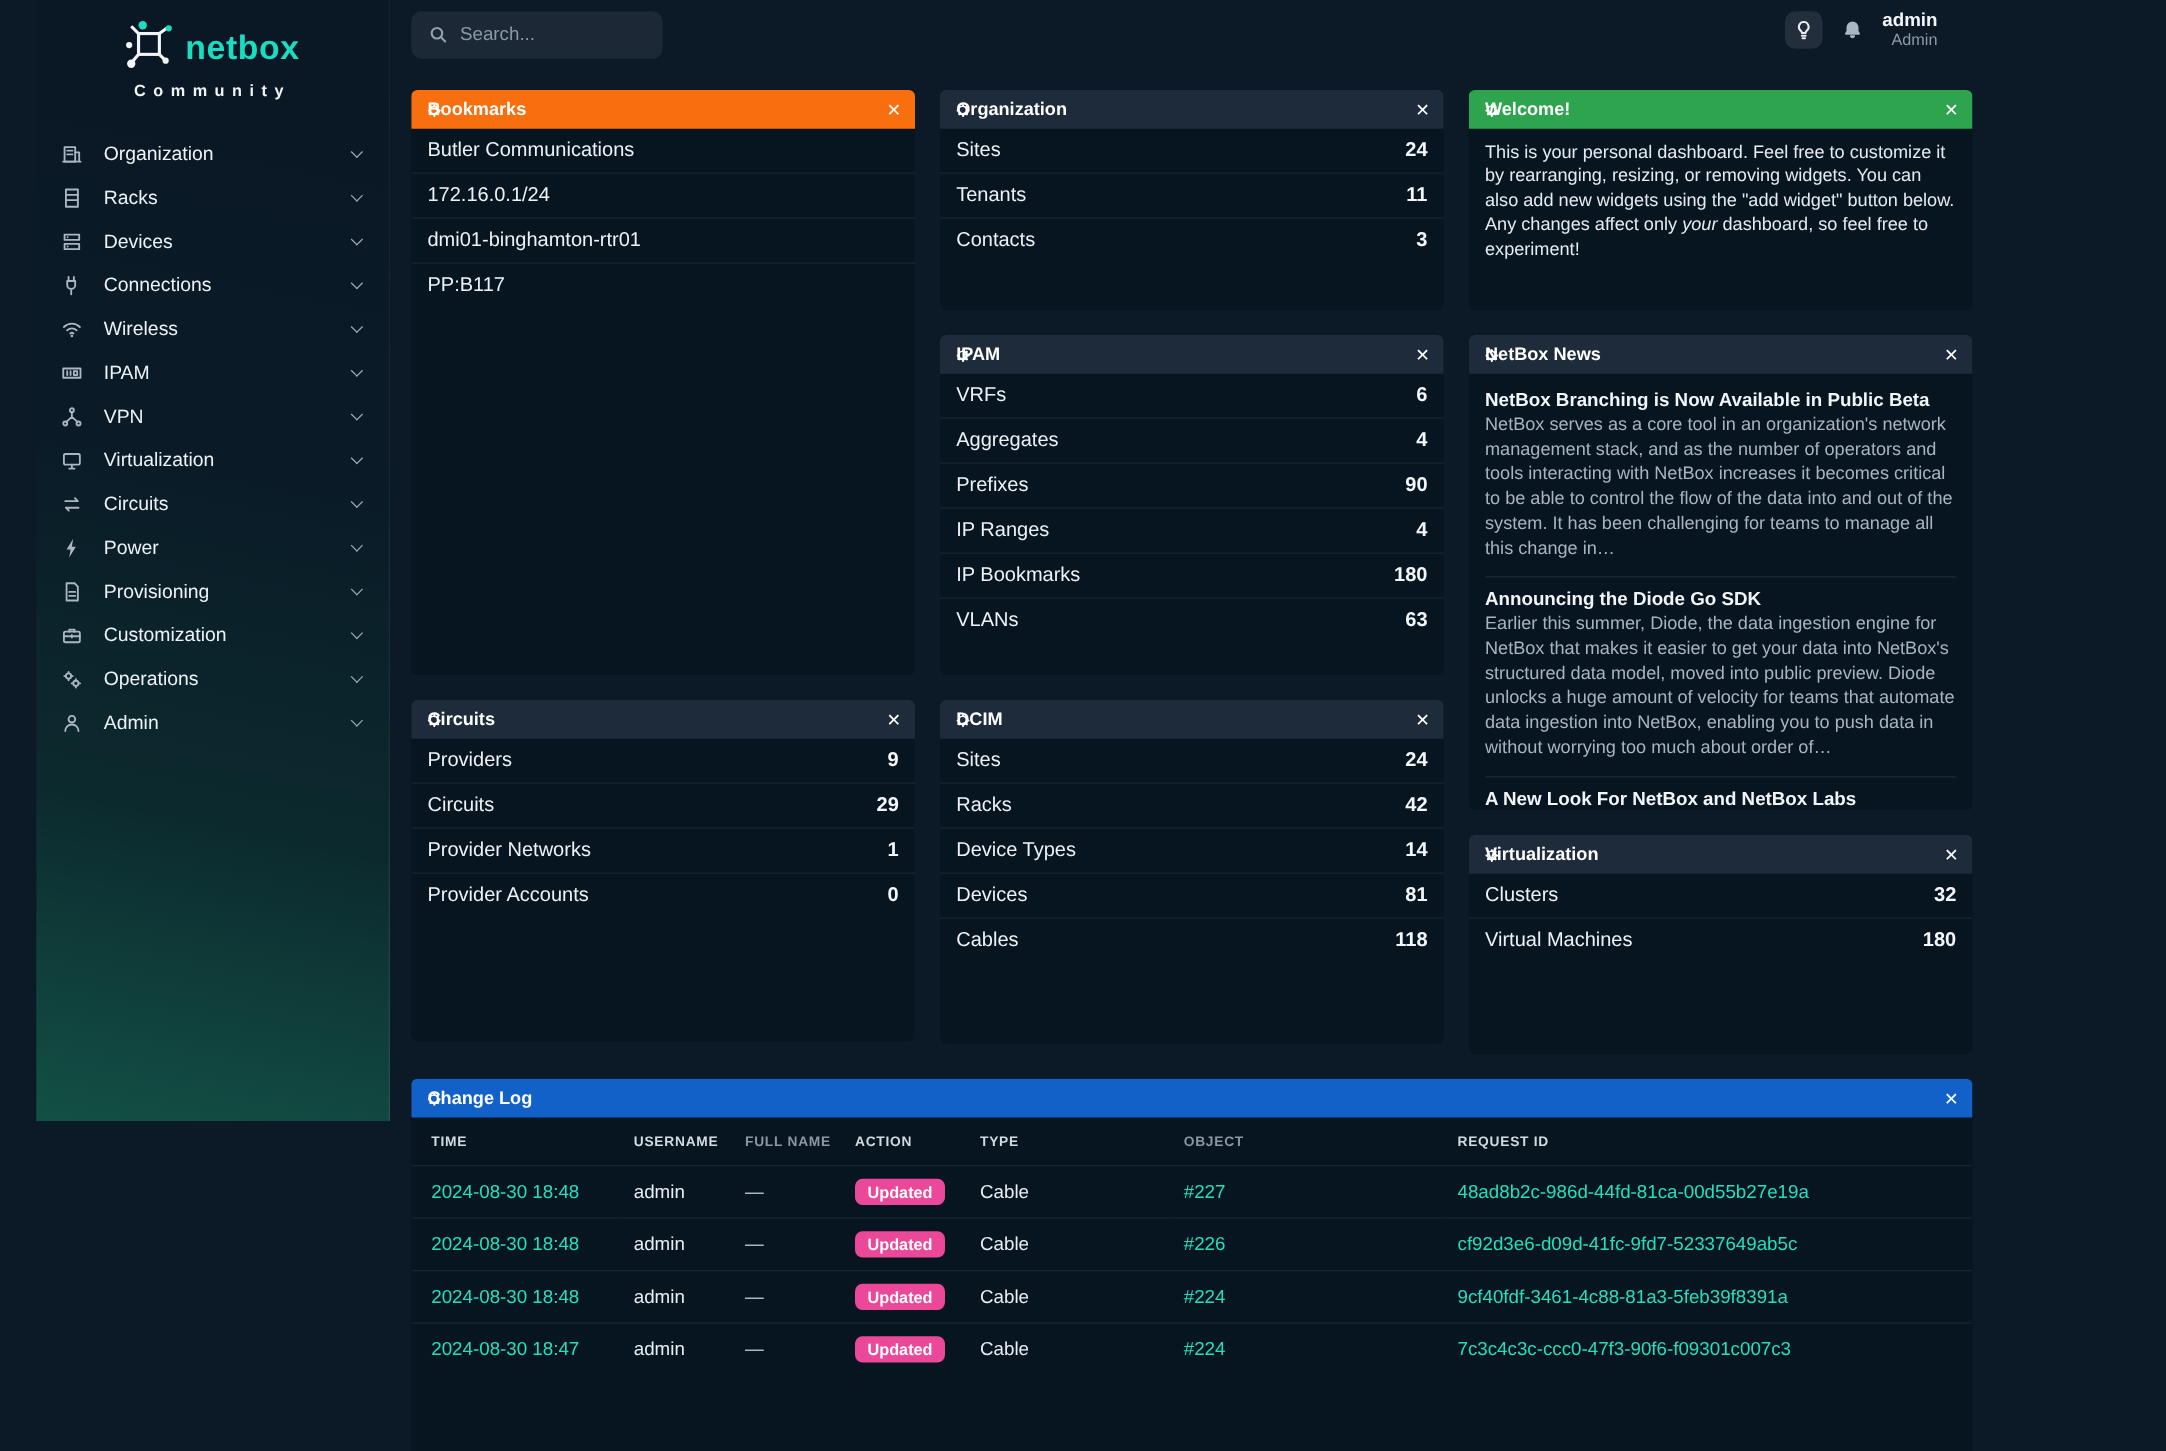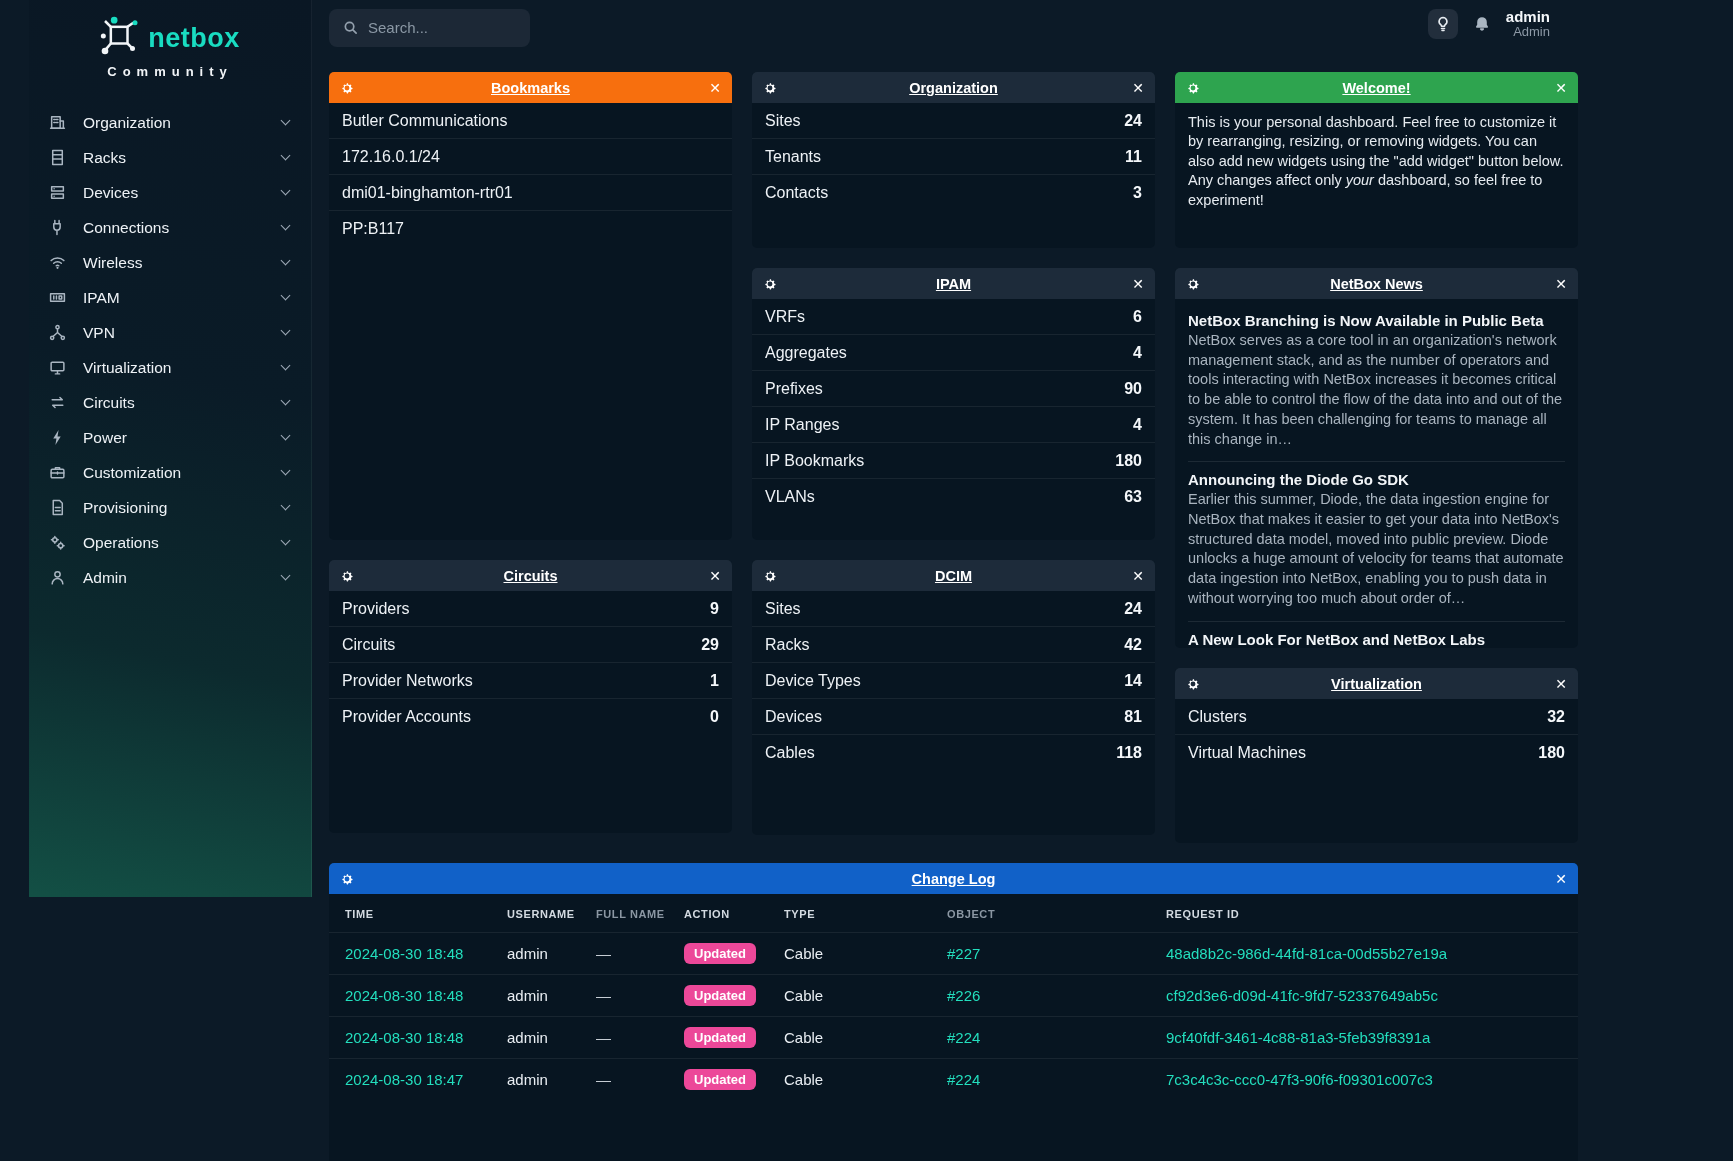--- a/index.html
+++ b/index.html
@@ -46,22 +46,22 @@
   
   .grid { display:flex; gap:20px; margin-top:17px; width:1249px; }
   .col { display:flex; flex-direction:column; gap:20px; width:403px; }
 
   .widget { background:#071521; border-radius:5px; display:flex; flex-direction:column; overflow:hidden; }
   .whead { height:31px; flex:0 0 31px; background:#1d2b3a; display:flex; align-items:center;
            padding:0 11px; position:relative; }
   .whead.orange { background:#f76f0e; }
   .whead.green  { background:#2ea44f; }
   .whead.blue   { background:#1161c8; }
-  .wtitle { position:absolute; left:0; right:0; text-align:center; font-size:14.5px;
-            font-weight:bold; color:#fff; pointer-events:none;text-decoration:underline; }
+  .wtitle { position:absolute; left:13px; right:0; font-size:14.5px;
+            font-weight:bold; color:#fff; pointer-events:none; }
   .wgear { width:14px; height:14px; cursor:pointer; z-index:1; display:flex; }
   .wgear svg { width:14px; height:14px; fill:#fff; }
   .wclose { margin-left:auto; color:#fff; font-size:14px; cursor:pointer; z-index:1; line-height:1; }
   .wbody { flex:1; }
 
   .srow { display:flex; justify-content:space-between; align-items:center; padding:8.5px 13px;
           font-size:16px; border-top:1px solid rgba(255,255,255,.07); }
   .wbody .srow:first-child { border-top:none; }
   .srow .lab { color:#eef2f6; cursor:pointer; }
   .srow .val { color:#f4f7fa; font-weight:600; }
@@ -212,35 +212,35 @@
           <svg viewBox="0 0 16 16">
             <path d="M9 1 4 9h3l-1 6 5-8H8z" fill="currentColor" stroke="none"></path>
           </svg>
         </span>
       <span class="nlabel">Power</span>
       <span class="chev"></span>
     </div>
     <div class="nav-item">
       <span class="nicon">
           <svg viewBox="0 0 16 16">
+            <path d="M4 1.5h6l2.5 2.5v10.5H4z"></path>
+            <path d="M6 8h4.5M6 11h4.5"></path>
+          </svg>
+        </span>
+      <span class="nlabel">Provisioning</span>
+      <span class="chev"></span>
+    </div>
+    <div class="nav-item">
+      <span class="nicon">
+          <svg viewBox="0 0 16 16">
             <rect x="2" y="5" width="12" height="8" rx="1"></rect>
             <path d="M6 5V3.5h4V5M2 8.5h12M8 7.5v2"></path>
           </svg>
         </span>
       <span class="nlabel">Customization</span>
-      <span class="chev"></span>
-    </div>
-    <div class="nav-item">
-      <span class="nicon">
-          <svg viewBox="0 0 16 16">
-            <path d="M4 1.5h6l2.5 2.5v10.5H4z"></path>
-            <path d="M6 8h4.5M6 11h4.5"></path>
-          </svg>
-        </span>
-      <span class="nlabel">Provisioning</span>
       <span class="chev"></span>
     </div>
     <div class="nav-item">
       <span class="nicon">
           <svg viewBox="0 0 16 16">
             <circle cx="5.5" cy="5.5" r="2"></circle>
             <path d="M5.5 2.3v1M5.5 7.7v1M2.3 5.5h1M7.7 5.5h1"></path>
             <circle cx="11" cy="11" r="2"></circle>
             <path d="M11 7.8v1M11 13.2v1M7.8 11h1M13.2 11h1"></path>
           </svg>

